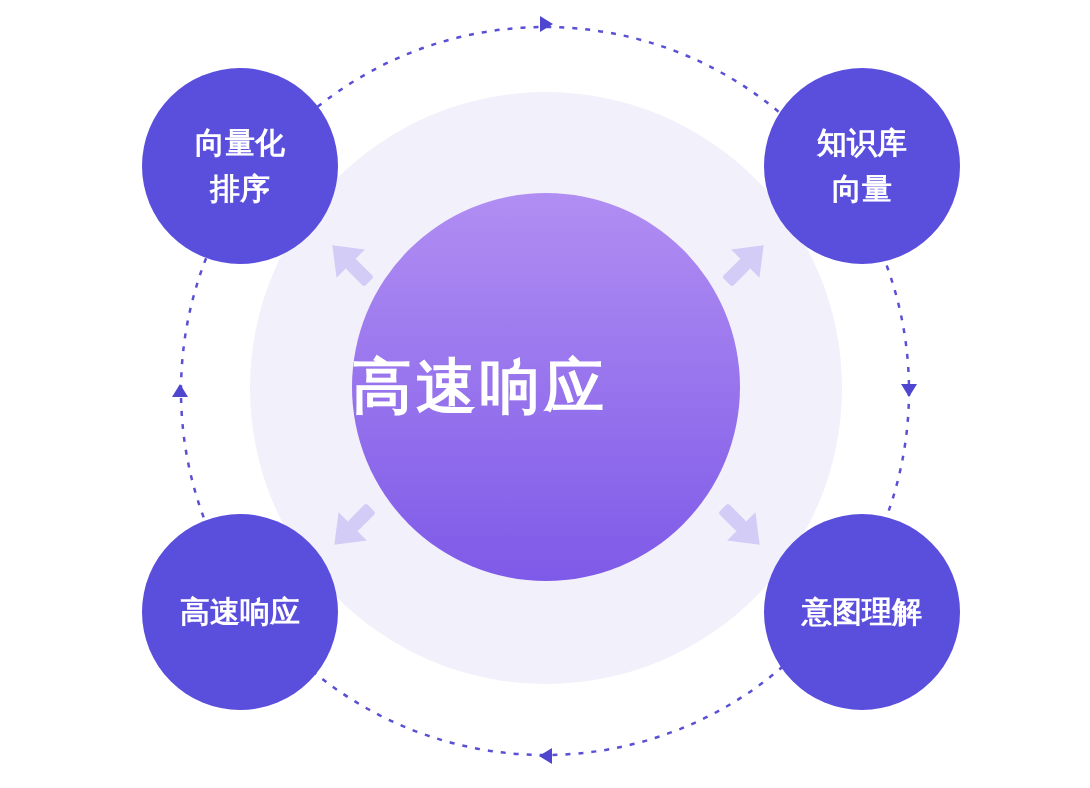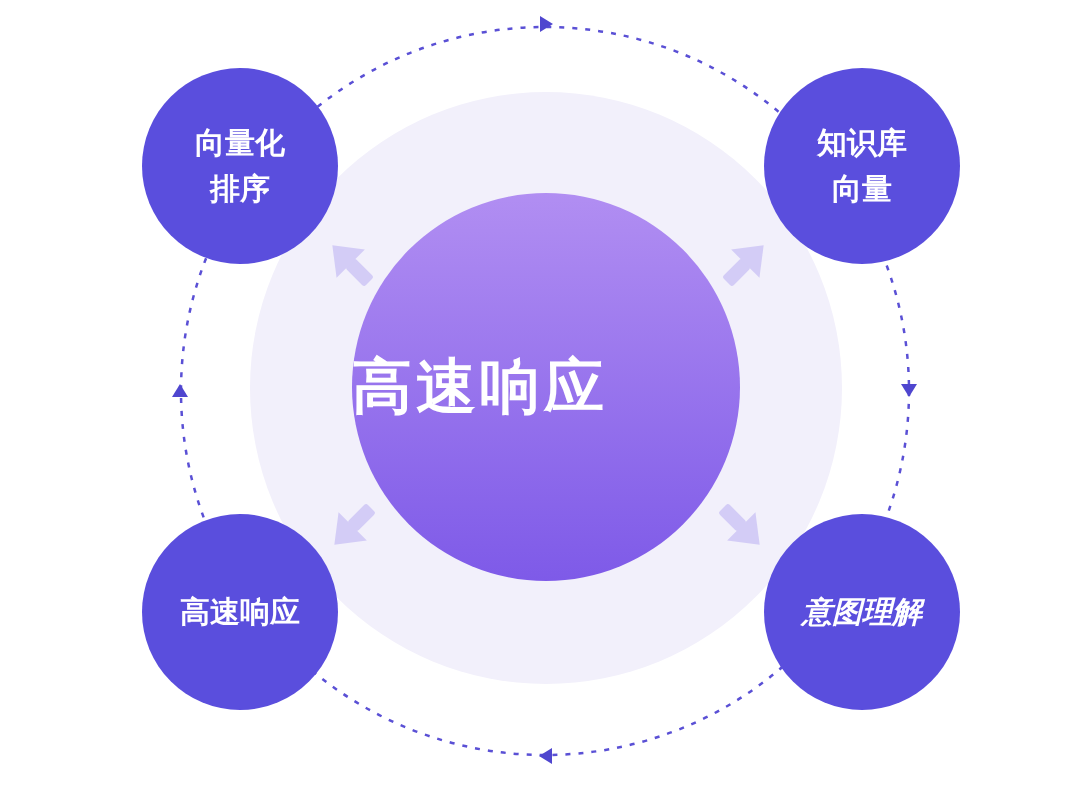--- a/index.html
+++ b/index.html
@@ -122,21 +122,21 @@
     color: #ffffff;
     font-size: 30px;
     font-weight: 600;
     line-height: 46px;
     white-space: nowrap;
   }
   .sat-line { display: block; }
   .pos-tl { left: 142px; top: 68px; }
   .pos-tr { left: 764px; top: 68px; }
   .pos-bl { left: 142px; top: 514px; }
-  .pos-br { left: 764px; top: 514px; font-style: italic; }
+  .pos-br { left: 764px; top: 514px; }
 </style>
 </head>
 <body>
 
 <div class="canvas">
 
   <div class="halo"></div>
 
   <svg class="orbit-svg" viewBox="0 0 732 732" xmlns="http://www.w3.org/2000/svg">
     <circle cx="366" cy="366" r="364" fill="none" stroke="#5a50d5" stroke-width="2.5" stroke-dasharray="5 8"></circle>

